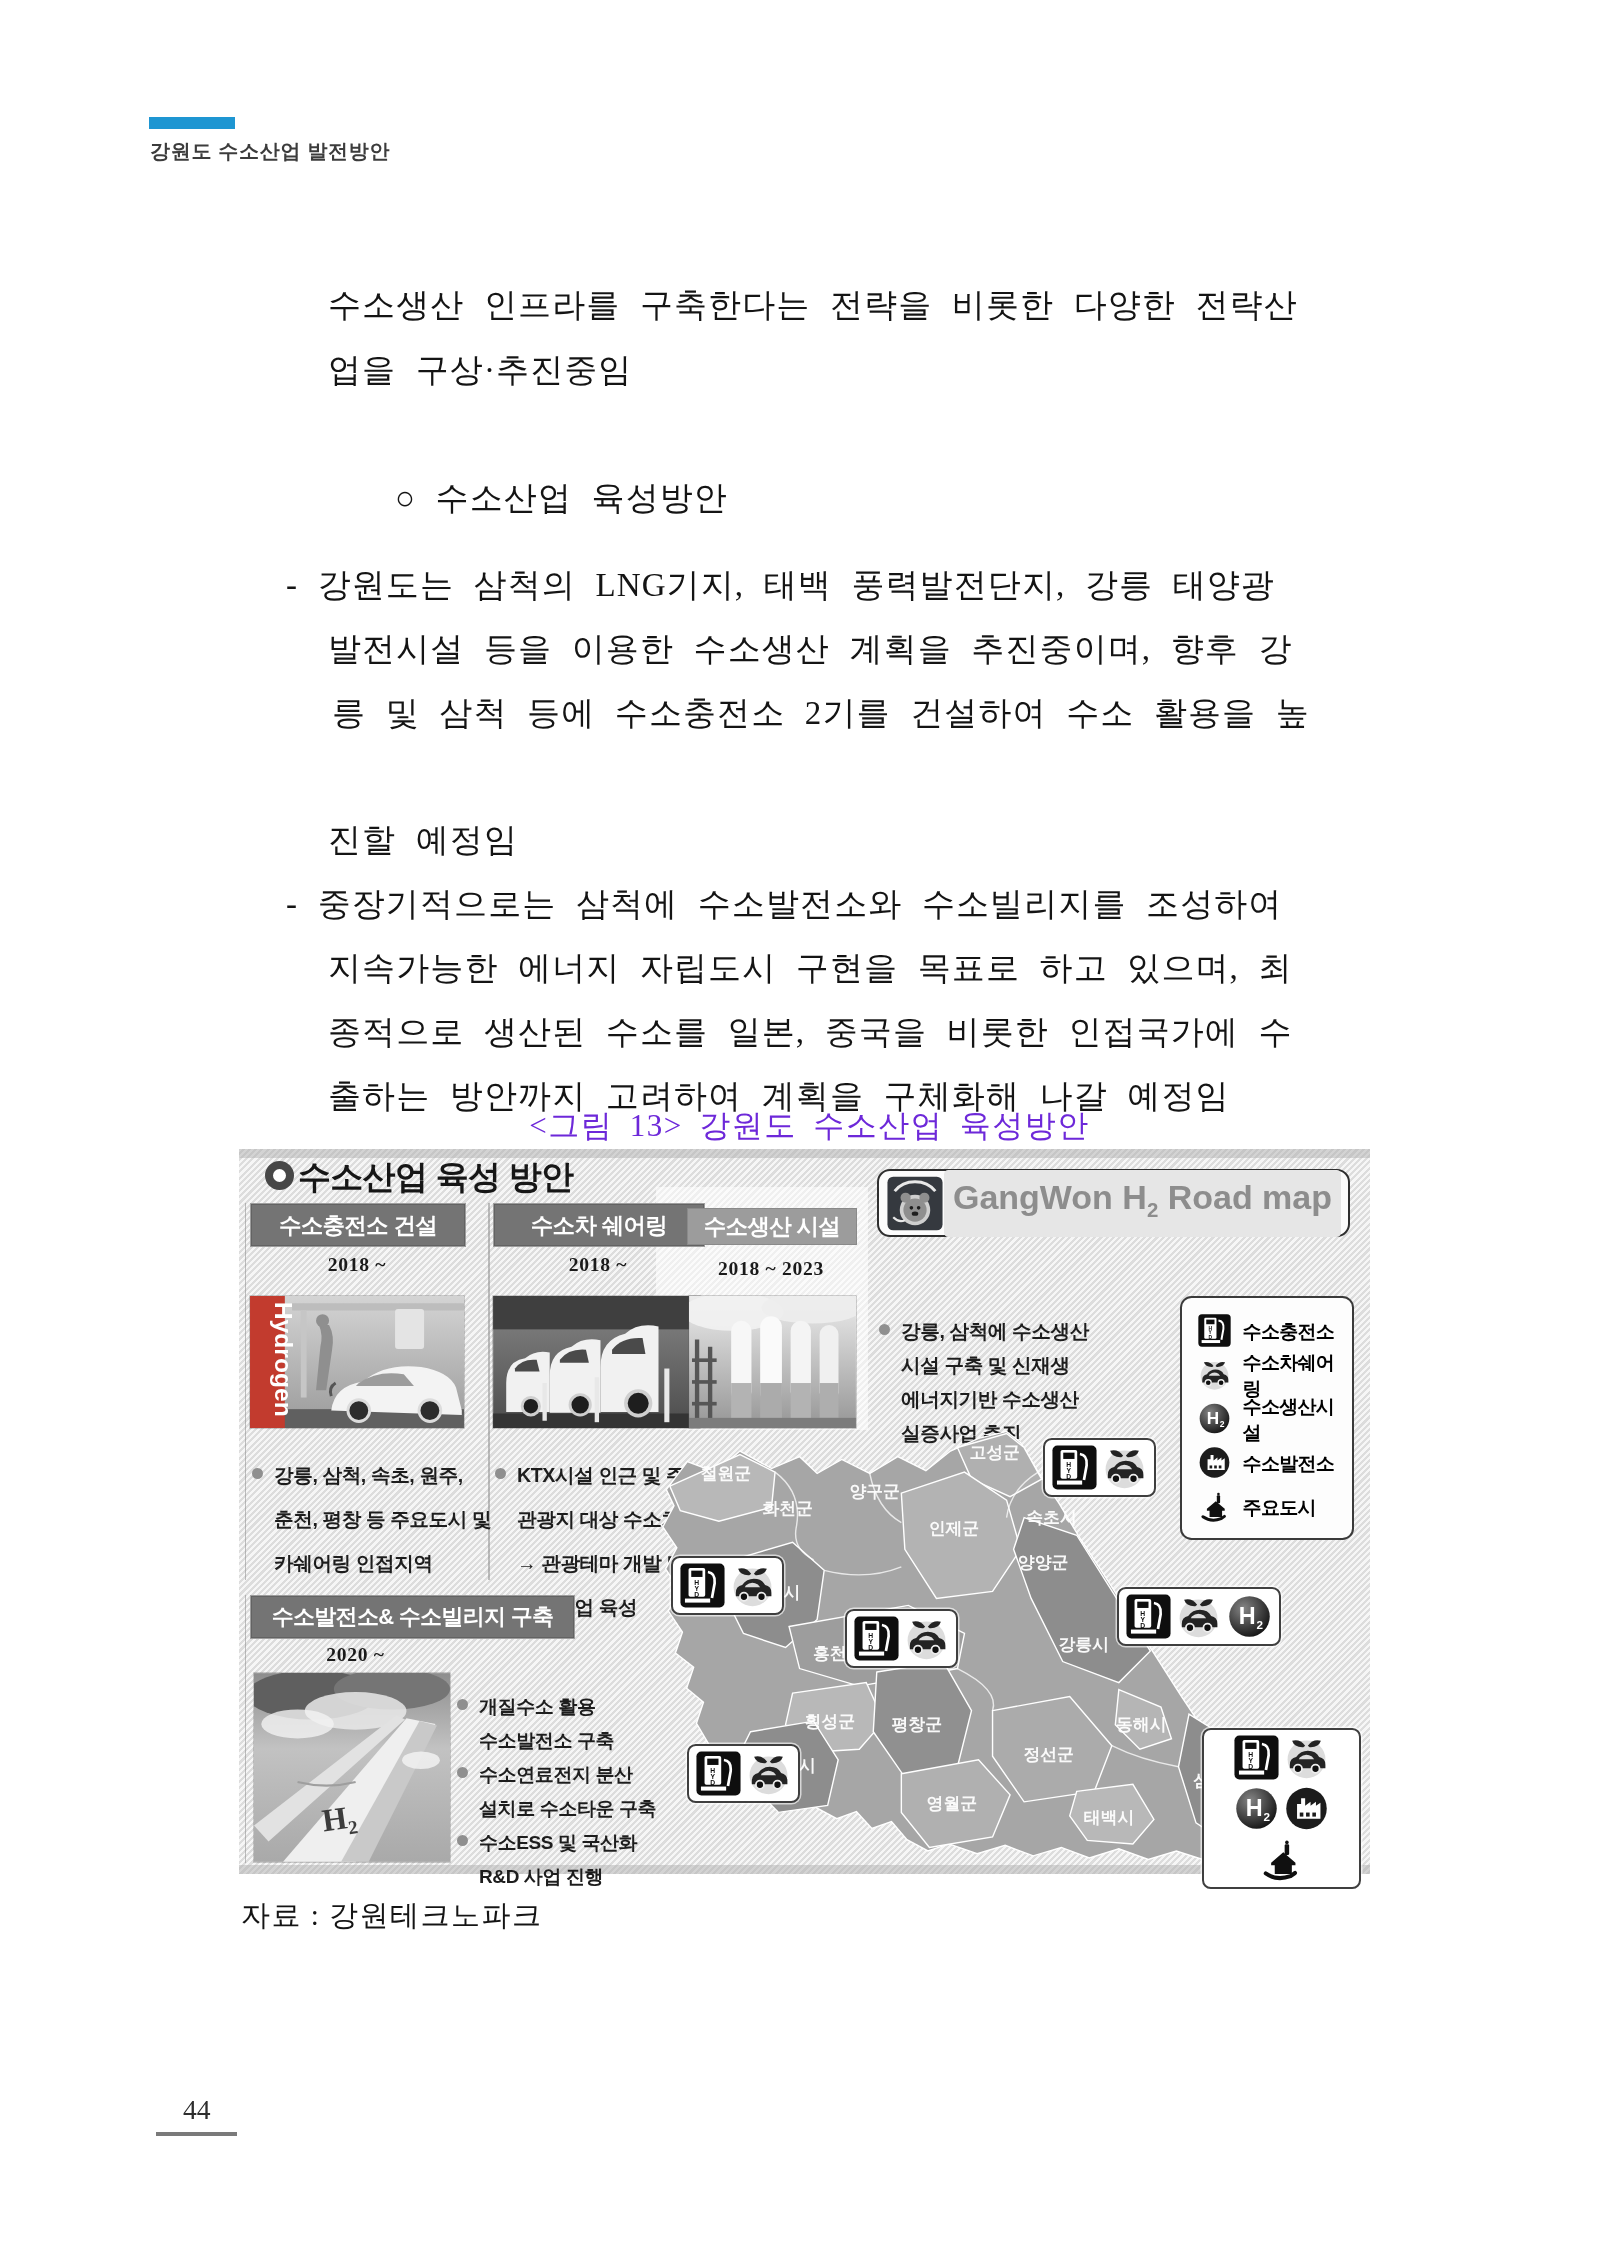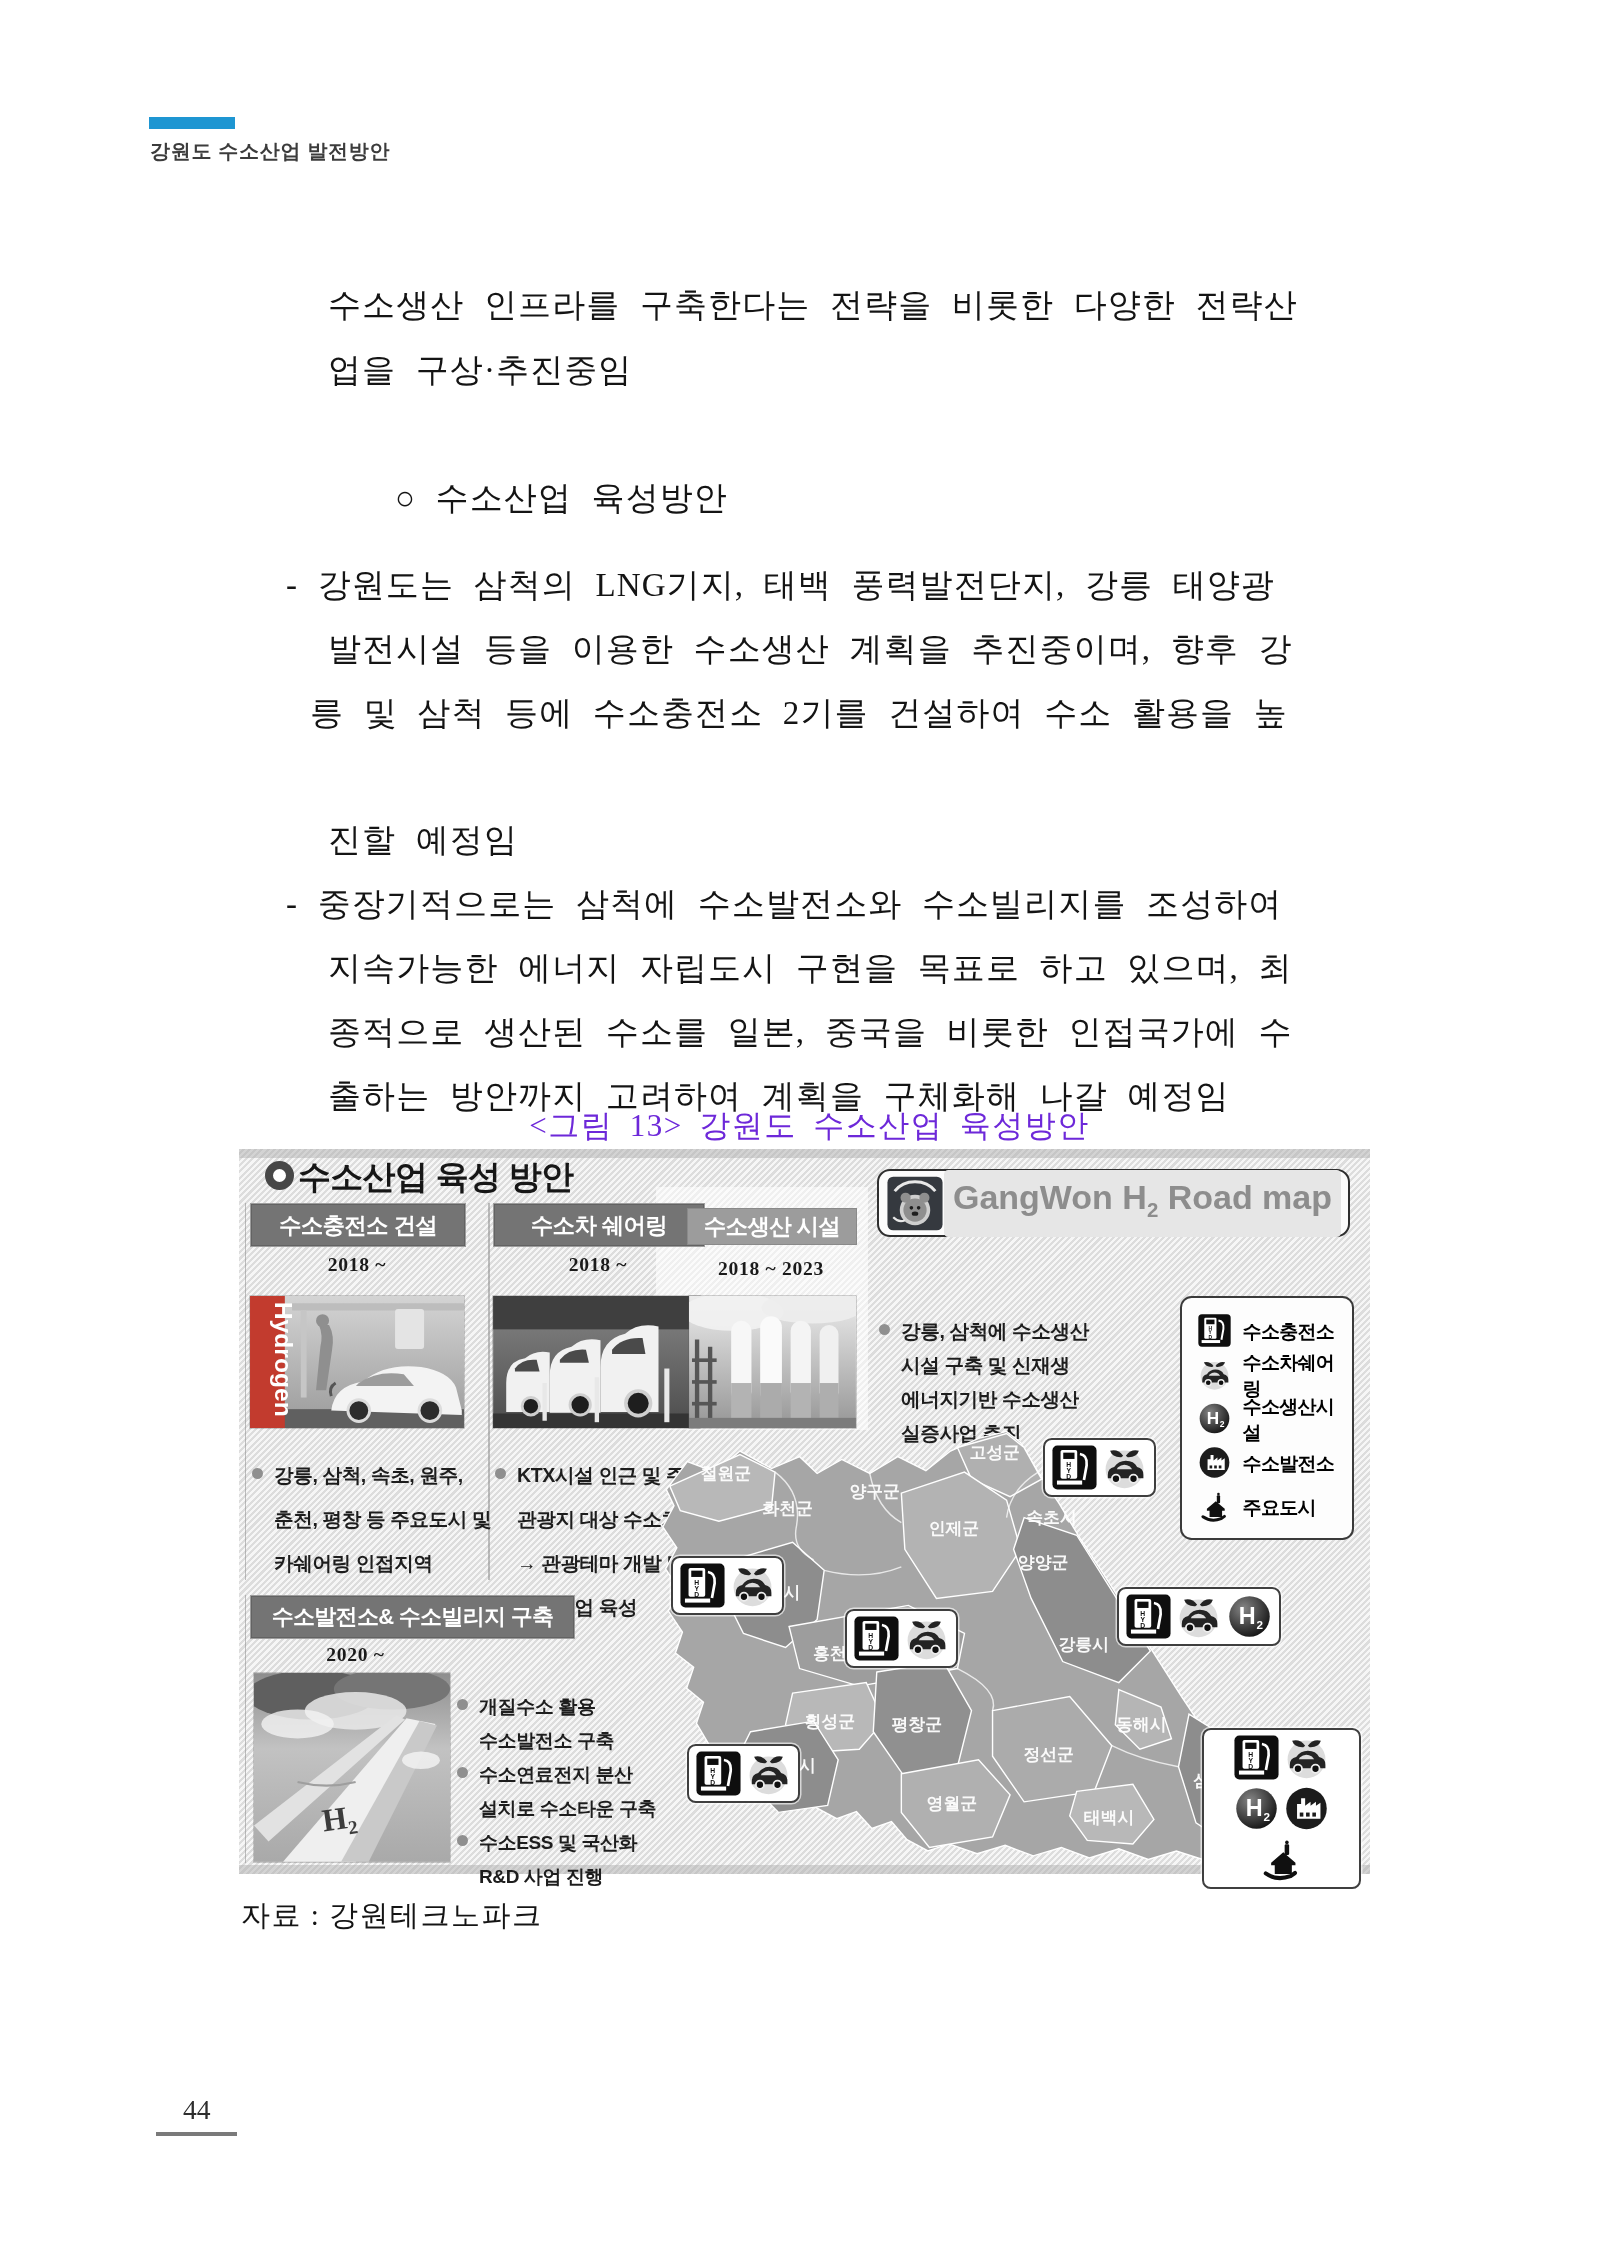--- a/index.html
+++ b/index.html
@@ -129,21 +129,21 @@
 <div id="page">
 
   <div class="accent-bar"></div>
   <div class="run-head">강원도 수소산업 발전방안</div>
 
   <div class="bl" style="left:328px;top:287px">수소생산 인프라를 구축한다는 전략을 비롯한 다양한 전략산</div>
   <div class="bl" style="left:328px;top:352px">업을 구상·추진중임</div>
   <div class="bl" style="left:395px;top:480px">○ 수소산업 육성방안</div>
   <div class="bl" style="left:286px;top:567px">- 강원도는 삼척의 LNG기지, 태백 풍력발전단지, 강릉 태양광</div>
   <div class="bl" style="left:328px;top:631px">발전시설 등을 이용한 수소생산 계획을 추진중이며, 향후 강</div>
-  <div class="bl" style="left:310px;top:695px">릉 및 삼척 등에 수소충전소 2기를 건설하여 수소 활용을 높</div>
+  <div class="bl" style="left:332px;top:695px">릉 및 삼척 등에 수소충전소 2기를 건설하여 수소 활용을 높</div>
   <div class="bl" style="left:328px;top:822px">진할 예정임</div>
   <div class="bl" style="left:286px;top:886px">- 중장기적으로는 삼척에 수소발전소와 수소빌리지를 조성하여</div>
   <div class="bl" style="left:328px;top:950px">지속가능한 에너지 자립도시 구현을 목표로 하고 있으며, 최</div>
   <div class="bl" style="left:328px;top:1014px">종적으로 생산된 수소를 일본, 중국을 비롯한 인접국가에 수</div>
   <div class="bl" style="left:328px;top:1078px">출하는 방안까지 고려하여 계획을 구체화해 나갈 예정임</div>
 
   <div class="caption" style="top:1089px">&lt;그림 13&gt; 강원도 수소산업 육성방안</div>
 
   <div class="fig">
     <div class="fig-band" style="top:0"></div>

